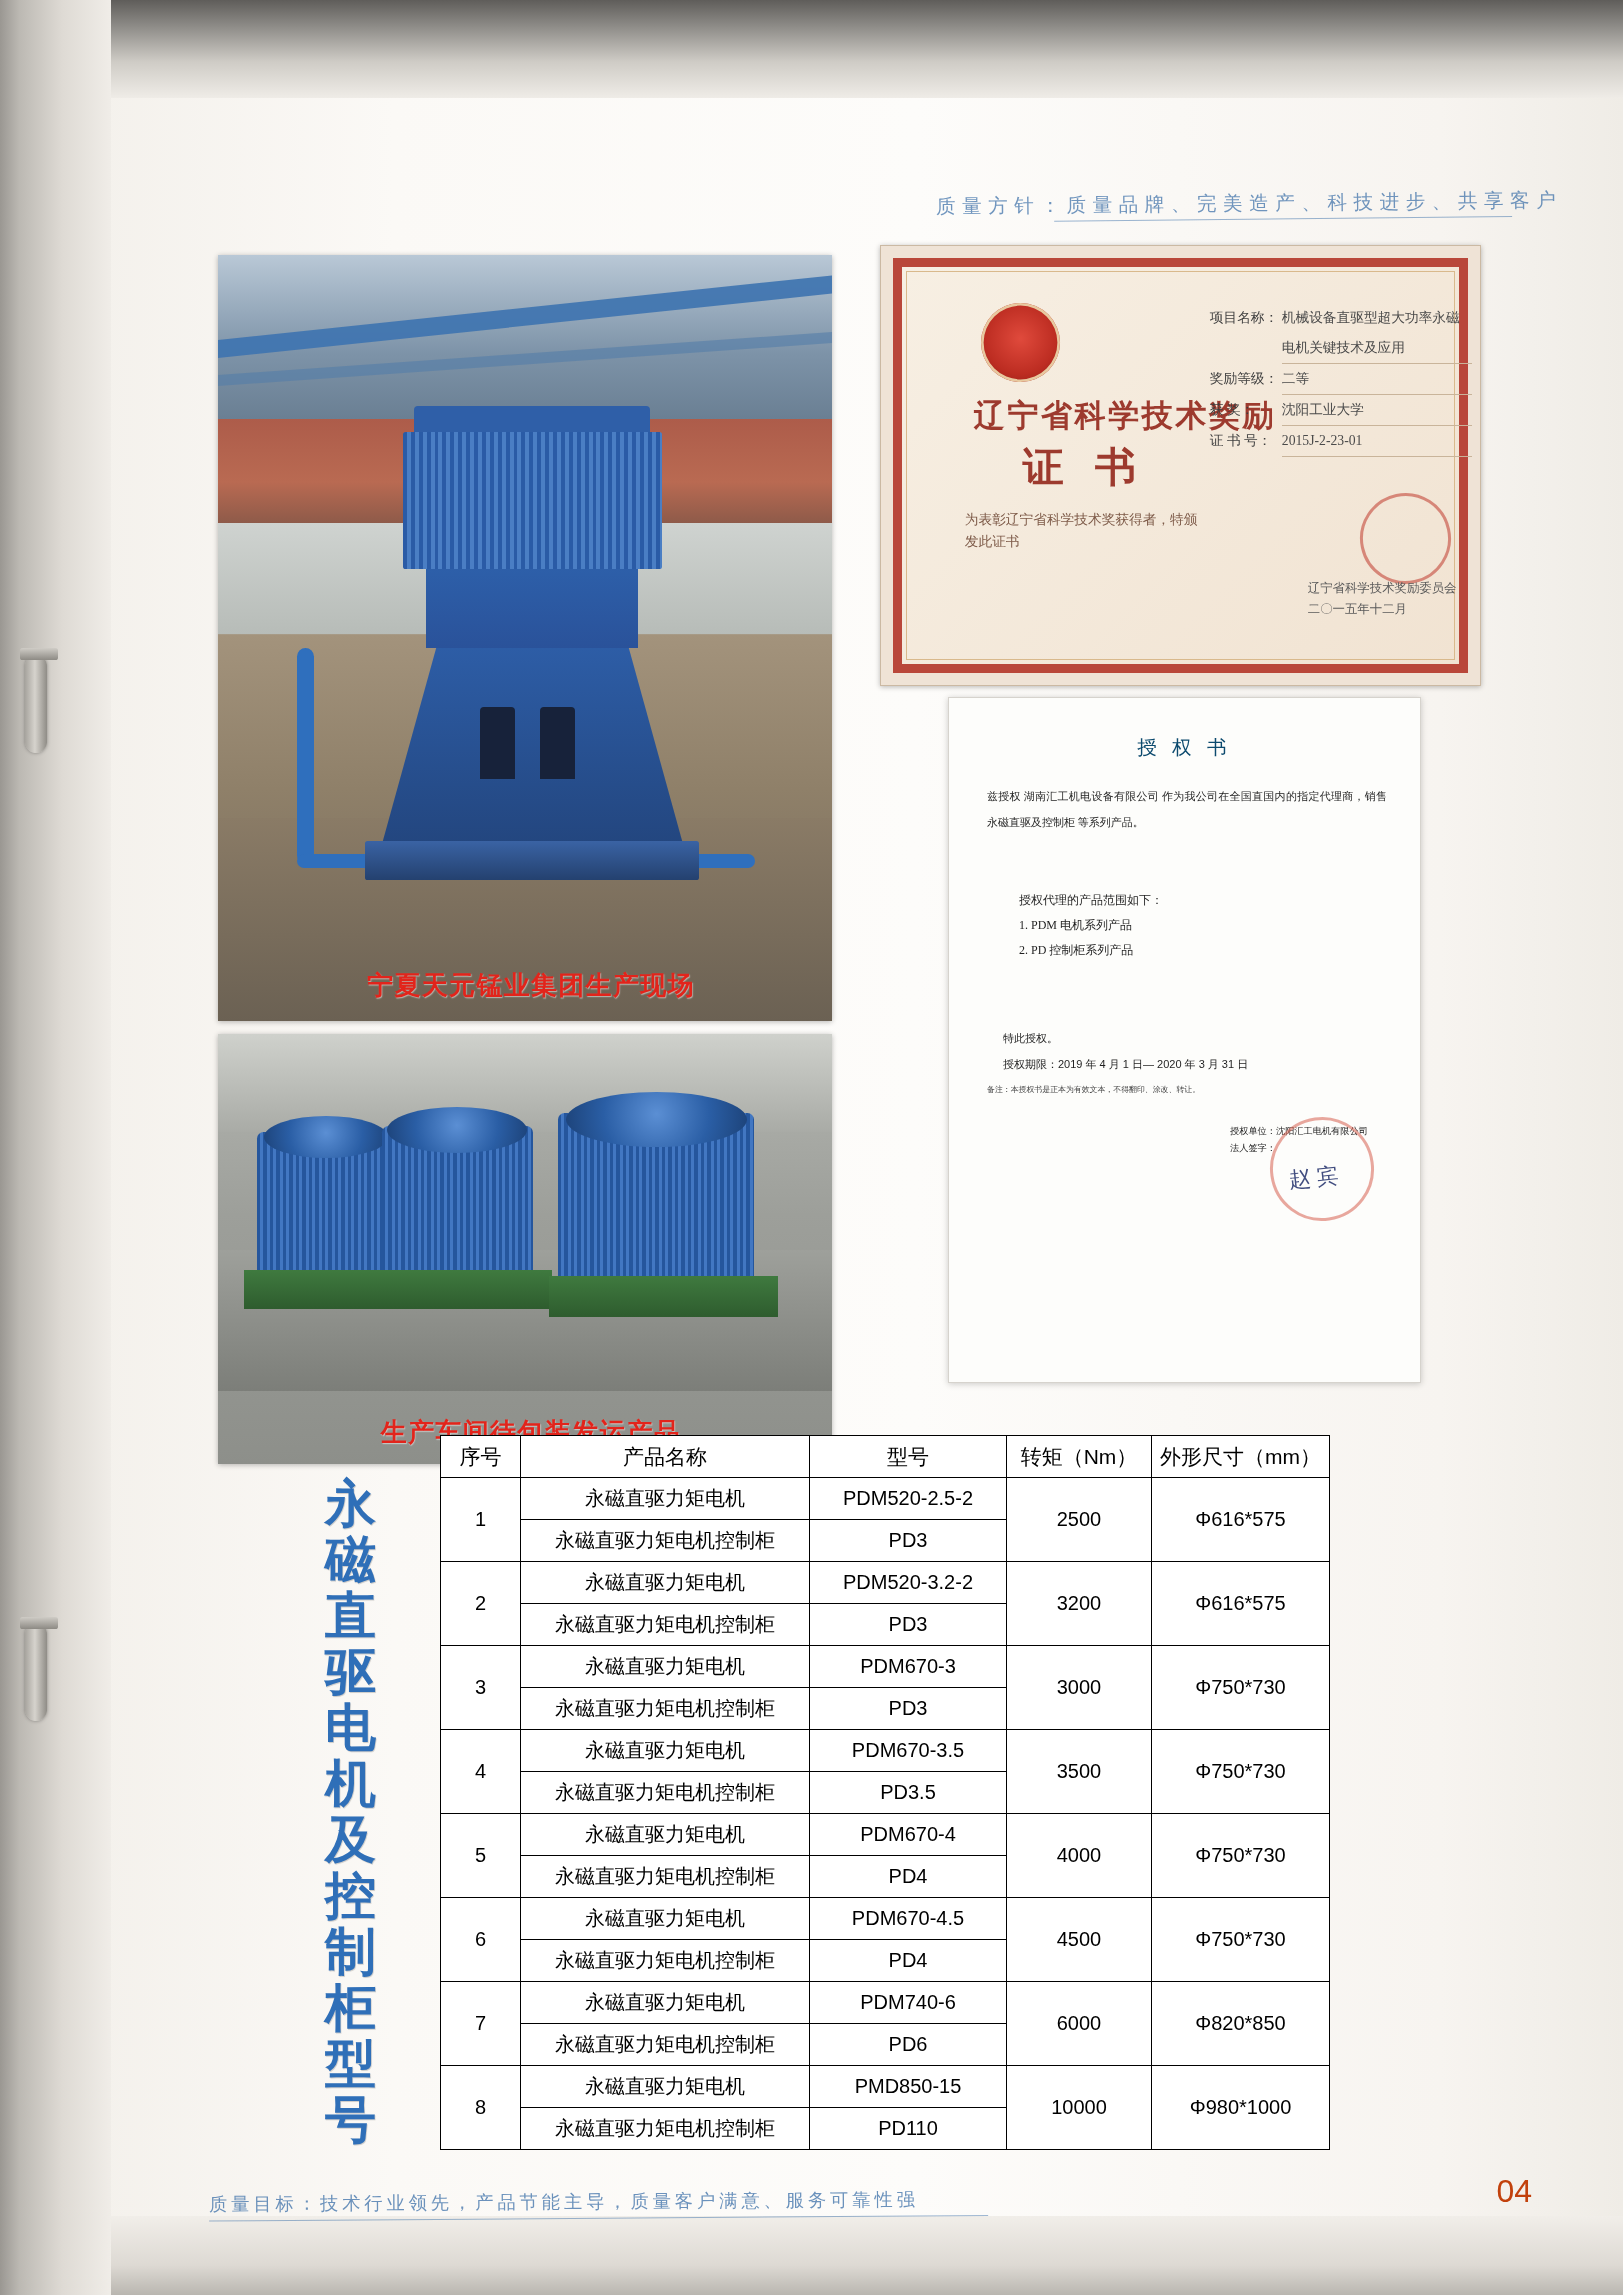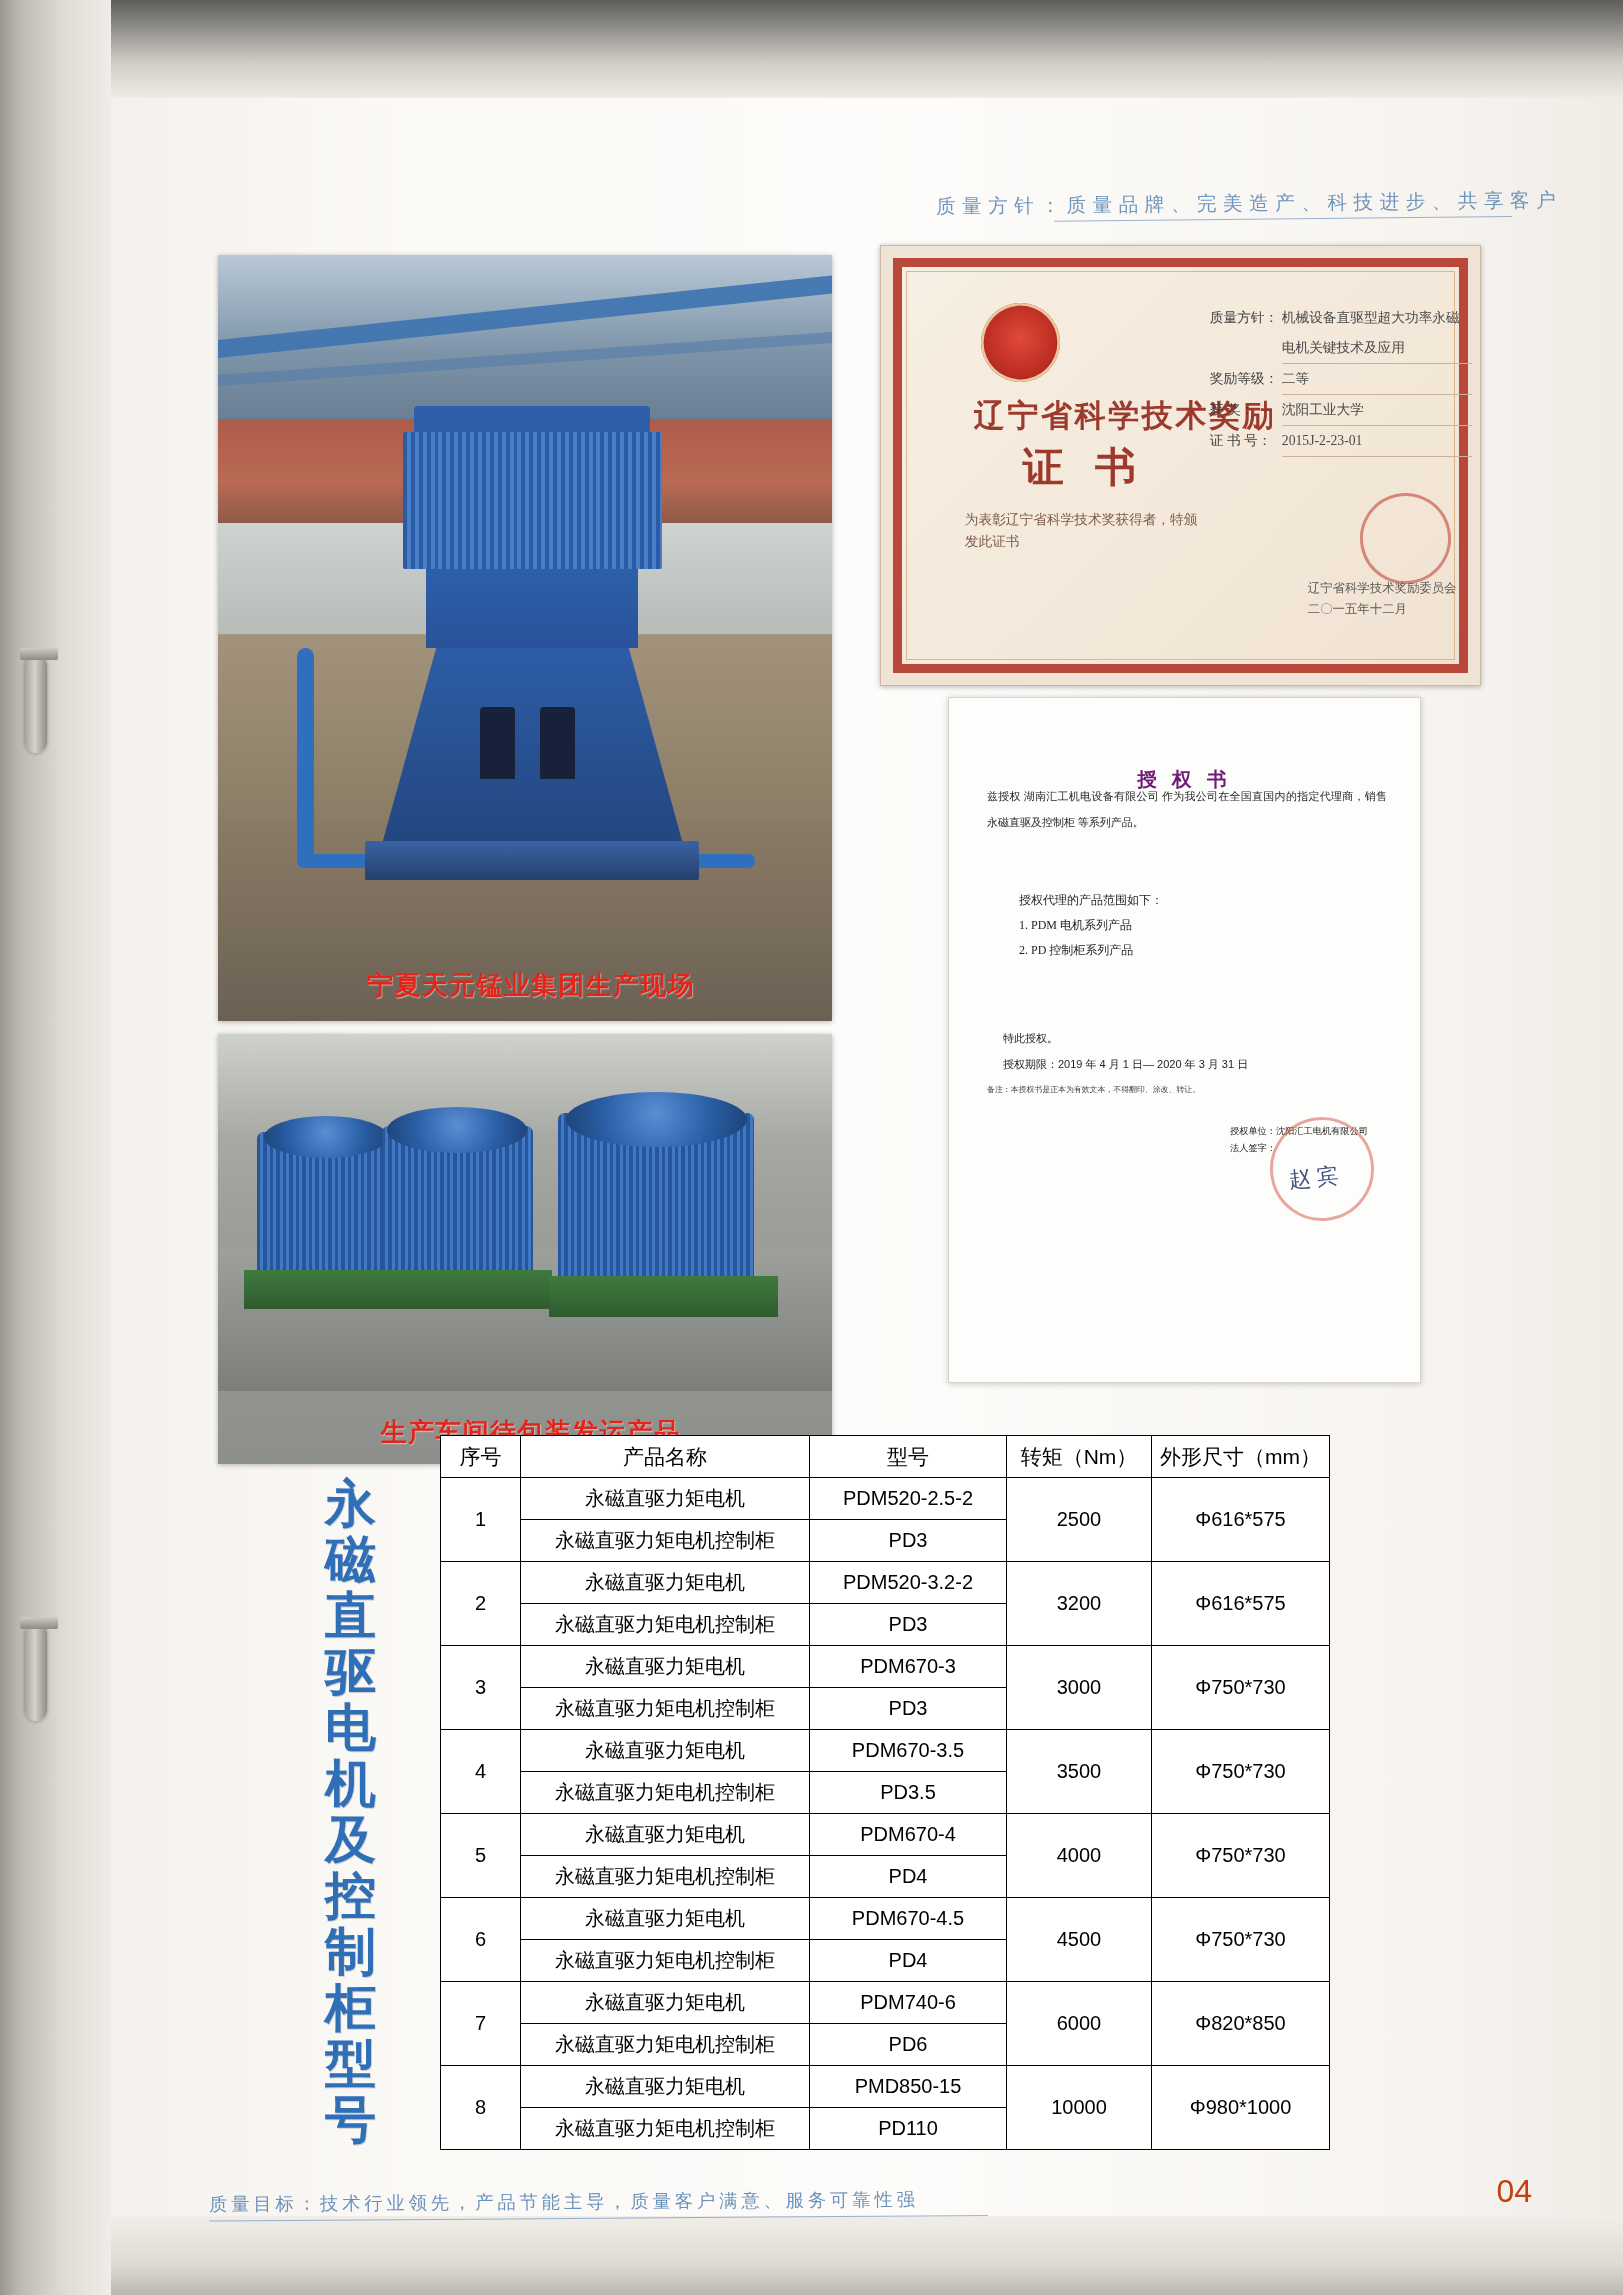--- a/index.html
+++ b/index.html
@@ -258,21 +258,21 @@
   
   #photo-authorization {
     left: 948px; top: 697px; width: 471px; height: 684px;
     background: #fdfdfb;
     border: 0.7px solid #d6d3cd;
     box-shadow: 0 1.3px 6.5px rgba(0,0,0,.2);
   }
   .auth-title {
     position:absolute; left:0; right:0; top: 36px;
     text-align:center; font-size: 19.6px; letter-spacing: 5.2px;
-    font-family:"Liberation Serif", serif; color:#701a75; font-weight:bold;margin-top:32px;
+    font-family:"Liberation Serif", serif; color:#0c4a6e; font-weight:normal;
   }
   .auth-body {
     position:absolute; left: 38px; right: 33px; top: 85px;
     font-size: 11px; line-height: 26px; color:#1f1f1f;
     font-family:"Liberation Serif", serif; text-align:justify;
   }
   .auth-list {
     position:absolute; left: 38px; right: 38px; top: 190px;
     font-size: 12px; line-height: 25px; color:#1f1f1f;
     font-family:"Liberation Serif", serif;
@@ -431,21 +431,21 @@
 
   <div class="photo" id="photo-certificate">
     <div class="cert-frame">
       <div class="cert-emblem"></div>
       <div class="cert-title">辽宁省科学技术奖励</div>
       <div class="cert-title2">证  书</div>
       <div class="cert-sub">为表彰辽宁省科学技术奖获得者，特颁发此证书</div>
 
       <div class="cert-fields">
         <div class="row">
-          <span class="k">质量方针：</span>
+          <span class="k">项目名称：</span>
           <span class="v">机械设备直驱型超大功率永磁电机关键技术及应用</span>
         </div>
         <div class="row">
           <span class="k">奖励等级：</span>
           <span class="v">二等</span>
         </div>
         <div class="row">
           <span class="k">获  奖：</span>
           <span class="v">沈阳工业大学</span>
         </div>

